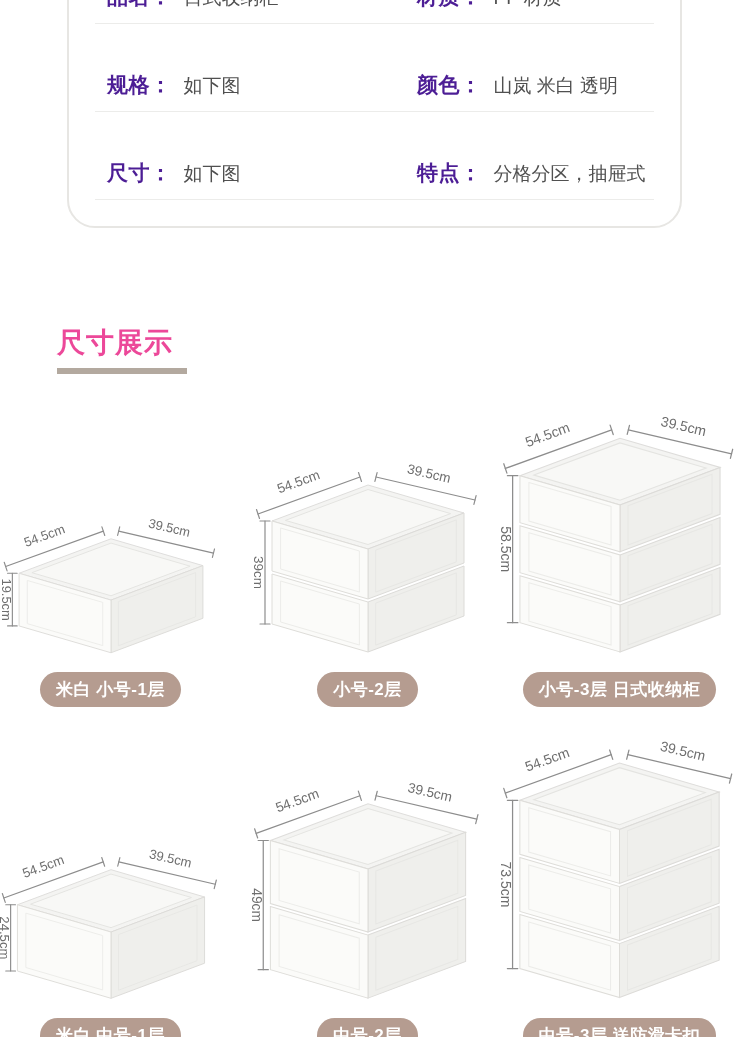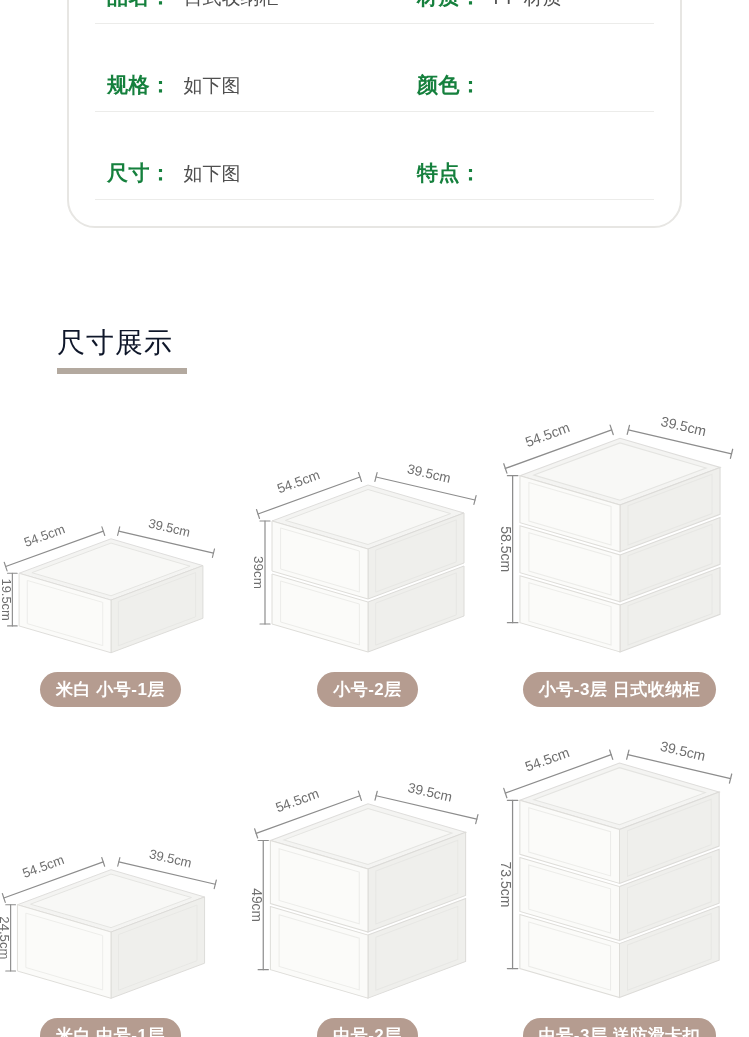--- a/index.html
+++ b/index.html
@@ -15,25 +15,25 @@
     border:2px solid #e7e6e3;border-radius:28px;
     padding:0 26px 26px;background:#fff;
   }
   .spec-row{
     height:88px;box-sizing:border-box;padding-top:34px;
     display:flex;align-items:center;
     border-bottom:1px solid #ececea;
   }
   .spec-col{display:flex;align-items:baseline;}
   .spec-col.left{flex:0 0 310px;padding-left:12px;}
-  .spec-lbl{font-size:21px;font-weight:600;color:#15803d;letter-spacing:.5px;}
+  .spec-lbl{font-size:21px;font-weight:600;color:#4c1d95;letter-spacing:.5px;}
   .spec-val{font-size:19px;color:#505050;margin-left:12px;}
   
   .size-section{margin-top:96px;}
-  .size-title{margin:0 0 0 57px;font-size:28px;font-weight:400;color:#0f172a;letter-spacing:1px;}
+  .size-title{margin:0 0 0 57px;font-size:28px;font-weight:700;color:#ec4899;letter-spacing:1px;}
   .title-underline{width:130px;height:6px;background:var(--underline,#b3a99f);margin:6px 0 0 57px;}
   .grid{display:grid;grid-template-columns:245px 245px 259px;margin-top:10px;row-gap:2px;}
   .cell{display:flex;flex-direction:column;align-items:center;justify-content:flex-end;gap:6px;}
   .cell.c1{transform:translateX(-12px);}
   .pill{
     background:var(--accent,#b59c90);color:#fff;
     font-size:17px;font-weight:700;letter-spacing:.5px;
     padding:6px 16px;border-radius:999px;white-space:nowrap;margin-top:8px;
   }
   .box-mount{line-height:0;}
@@ -53,29 +53,31 @@
       <span class="spec-val">PP 材质</span>
     </div>
   </div>
   <div class="spec-row">
     <div class="spec-col left">
       <span class="spec-lbl">规格：</span>
       <span class="spec-val">如下图</span>
     </div>
     <div class="spec-col">
       <span class="spec-lbl">颜色：</span>
+      <span class="spec-val">山岚 米白 透明</span>
     </div>
   </div>
   <div class="spec-row">
     <div class="spec-col left">
       <span class="spec-lbl">尺寸：</span>
       <span class="spec-val">如下图</span>
     </div>
     <div class="spec-col">
       <span class="spec-lbl">特点：</span>
+      <span class="spec-val">分格分区，抽屉式</span>
     </div>
   </div>
 </section>
 
 <section class="size-section">
   <h2 class="size-title">尺寸展示</h2>
   <div class="title-underline"></div>
 
   <div class="grid">
     <div class="cell c1">

